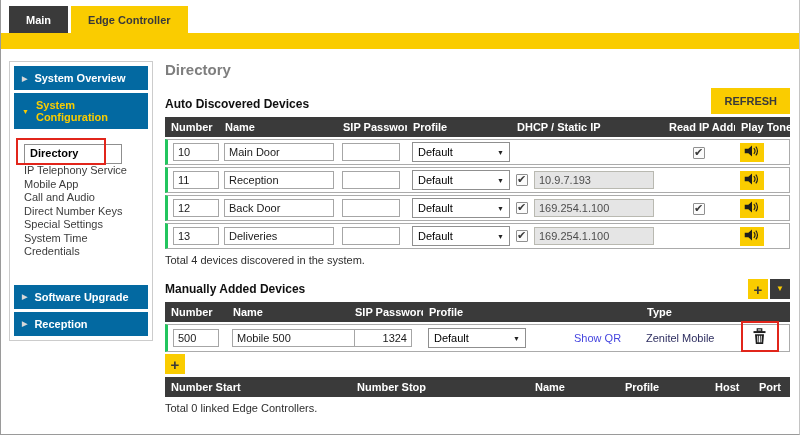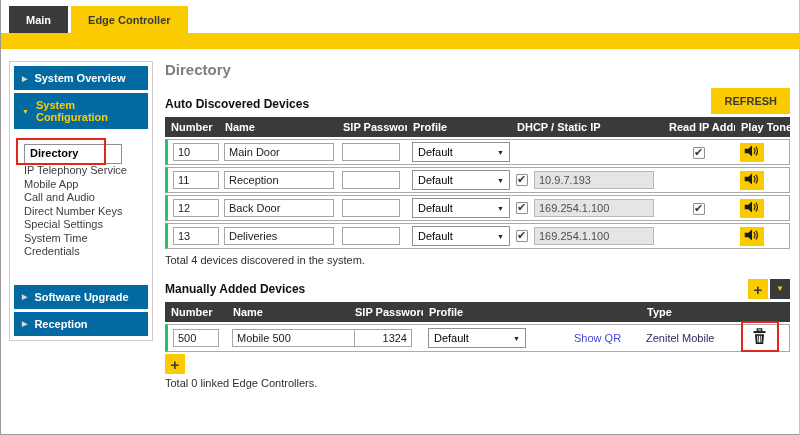--- a/index.html
+++ b/index.html
@@ -295,17 +295,37 @@
         </tbody>
       </table>
 
       <div class="shead">
         <div class="btn-group">
           <button class="ybtn sq">
               <span>+</span>
             </button>
         </div>
       </div>
+      <table class="grid">
+        <colgroup>
+            <col style="width:186px">
+            <col style="width:178px">
+            <col style="width:90px">
+            <col style="width:90px">
+            <col style="width:44px">
+            <col>
+          </colgroup>
+        <thead>
+          <tr>
+            <th>Number Start</th>
+            <th>Number Stop</th>
+            <th>Name</th>
+            <th>Profile</th>
+            <th>Host</th>
+            <th>Port</th>
+          </tr>
+        </thead>
+      </table>
       <div class="total">Total 0 linked Edge Controllers.</div>
 
     </div>
   </div>
 </div>
 
 </body></html>

